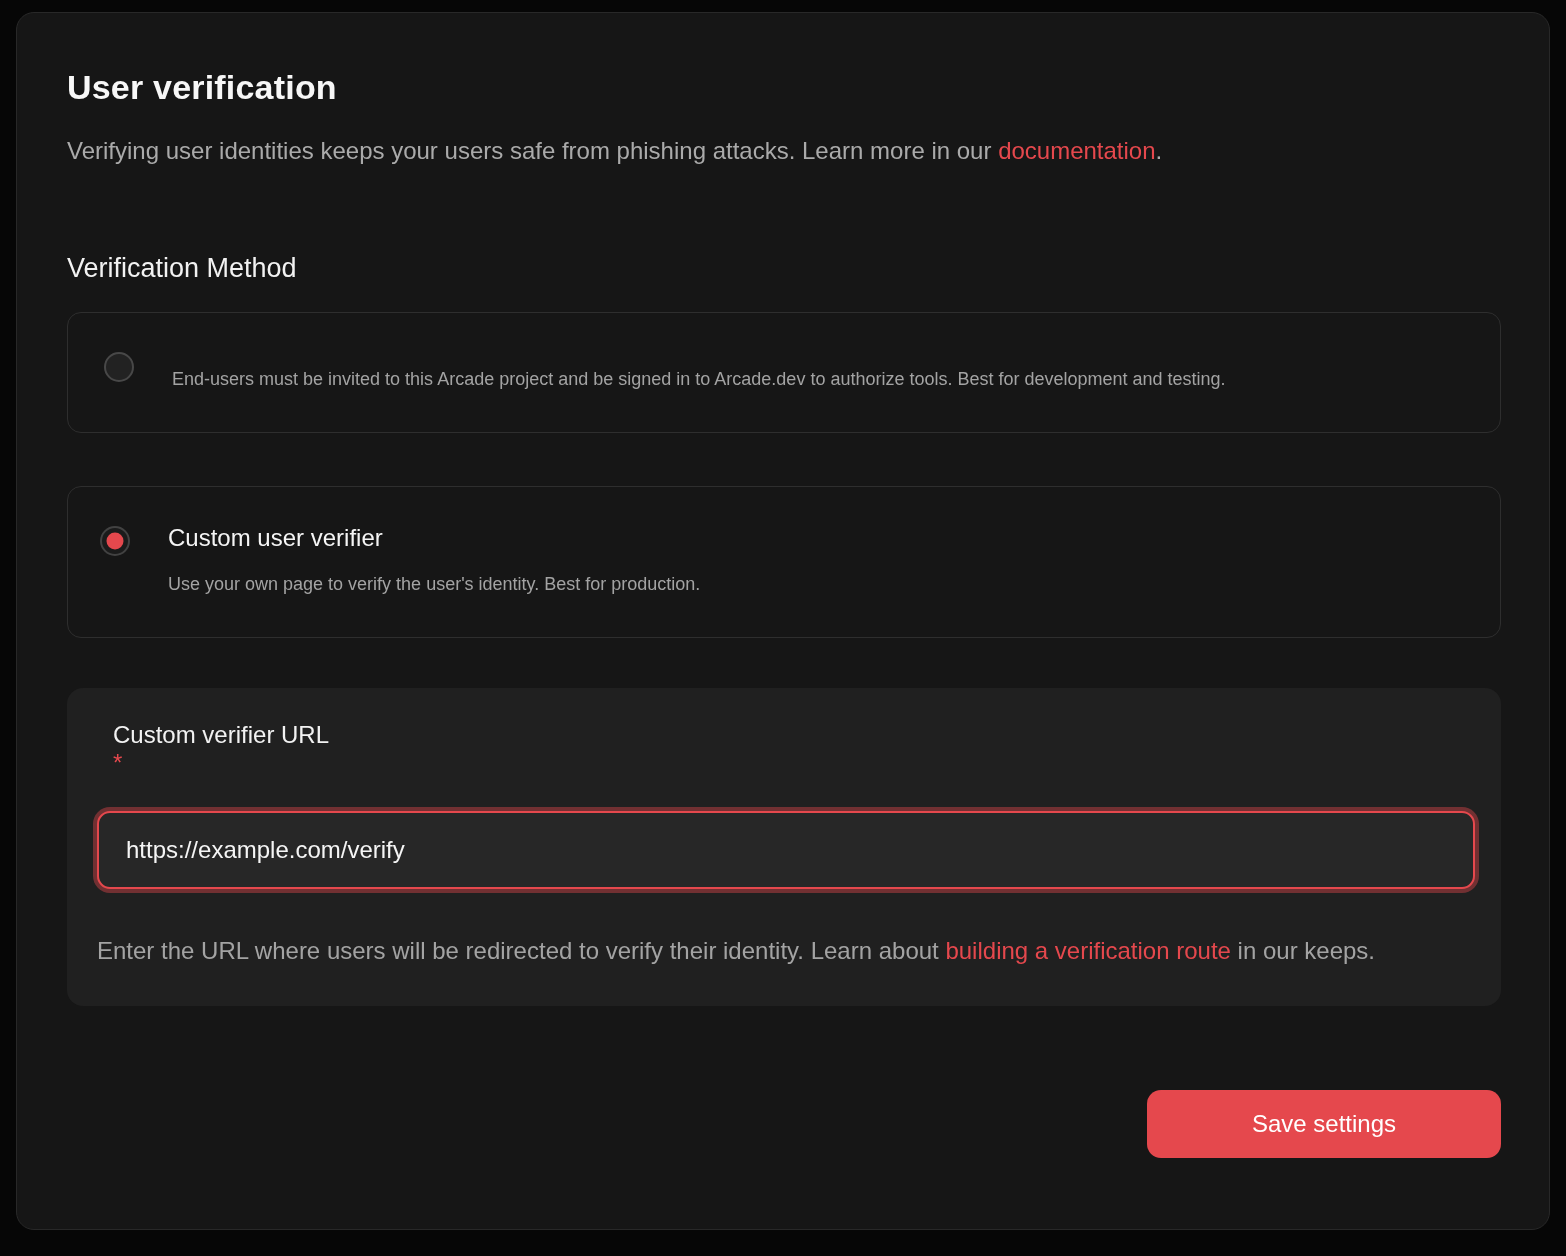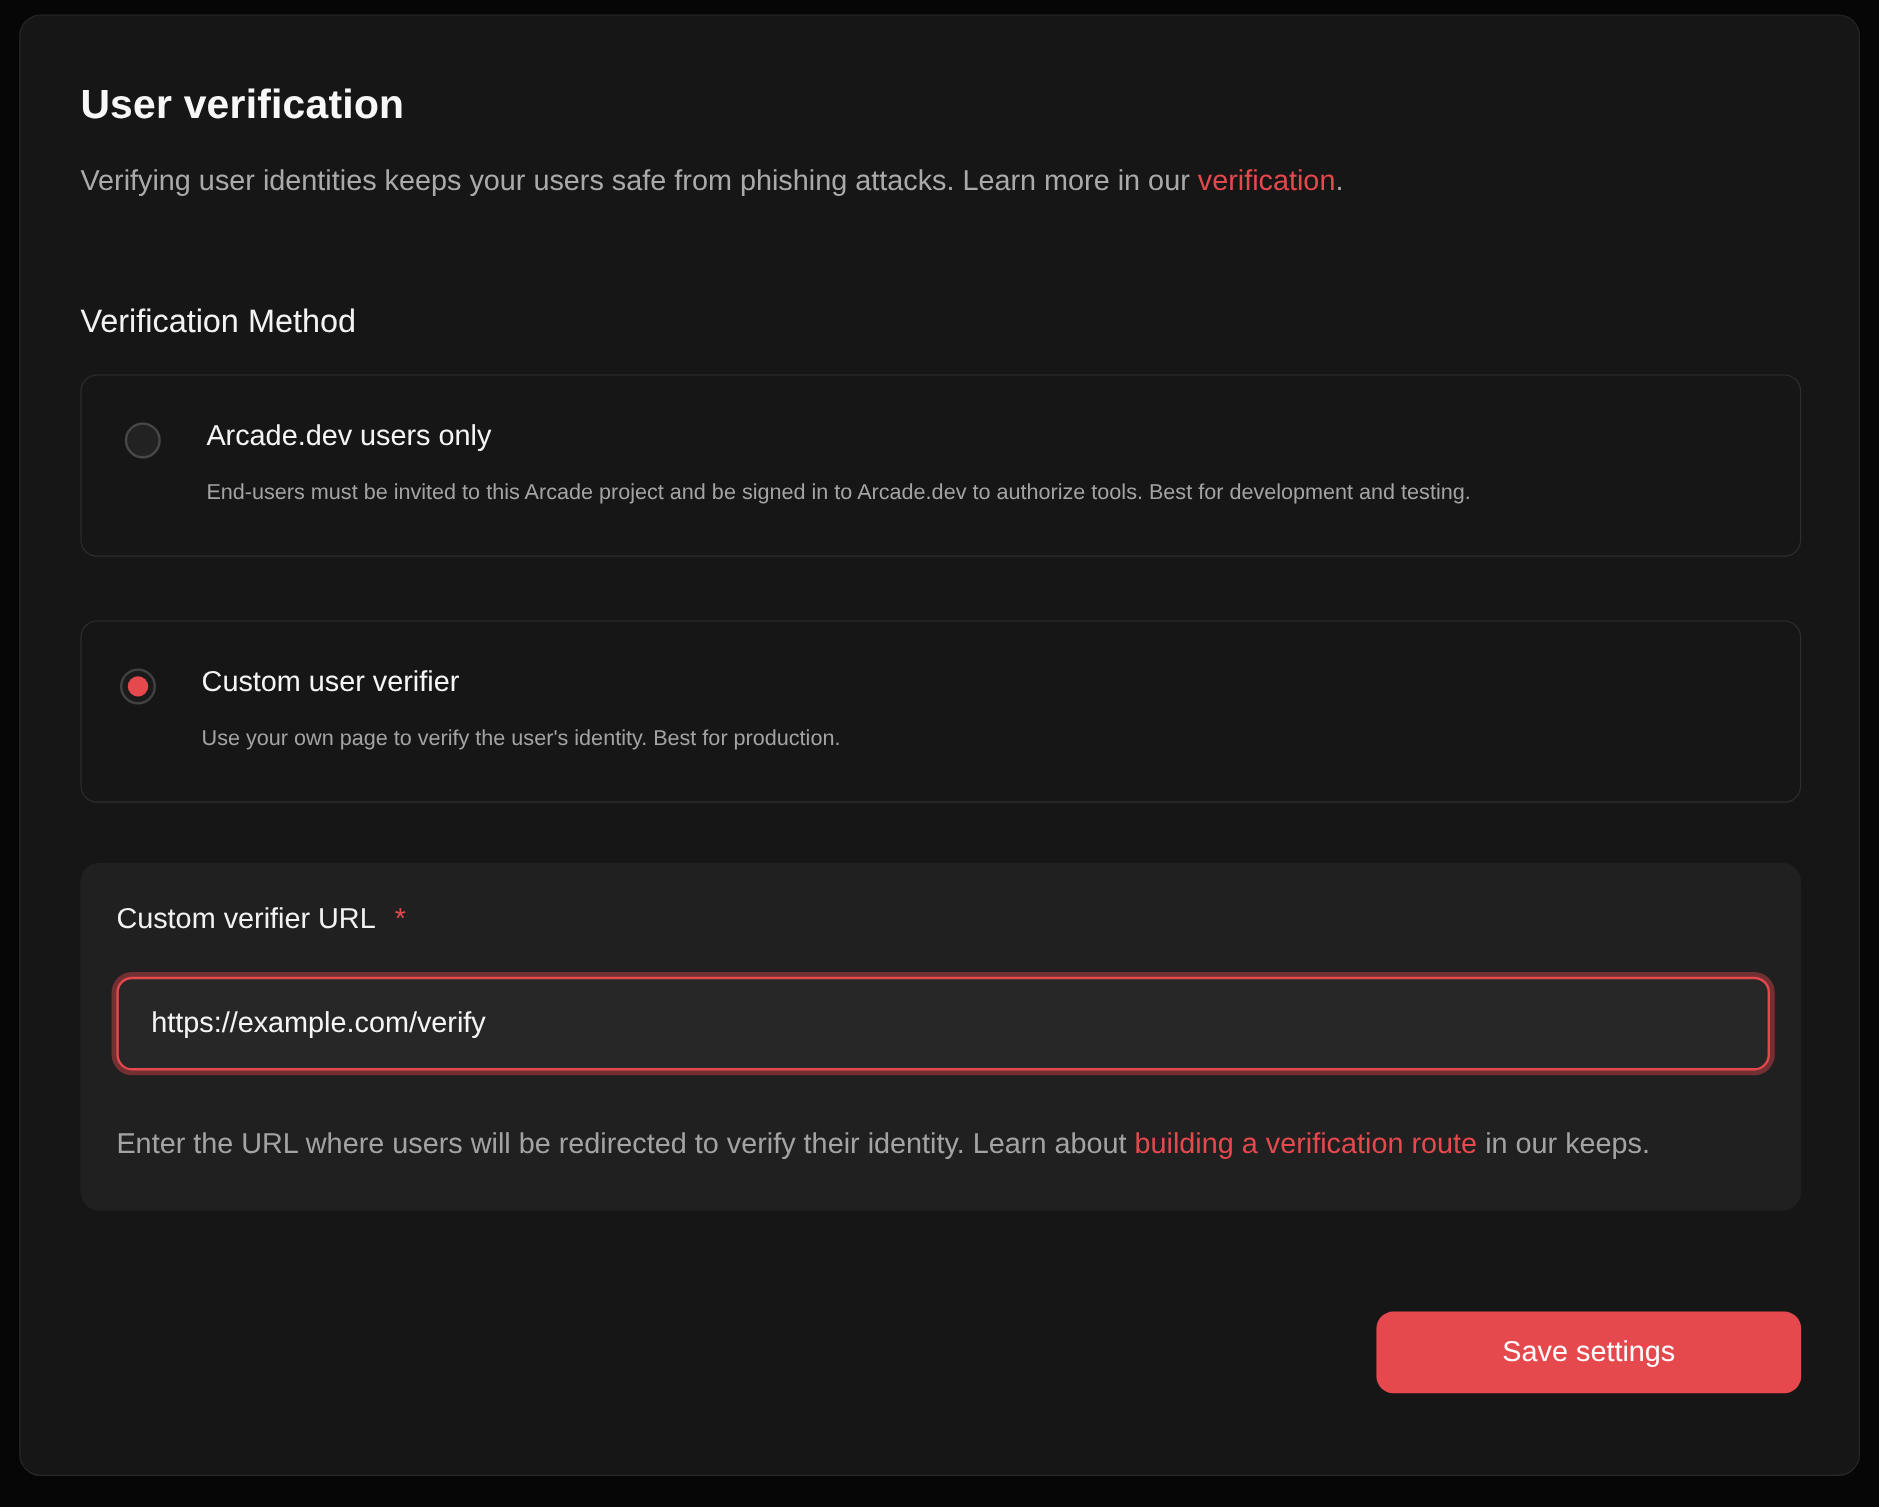--- a/index.html
+++ b/index.html
@@ -86,21 +86,21 @@
     line-height: 40px;
     max-width: 1300px;
   }
   .url-panel {
     margin-top: 50px;
     width: 1434px;
     background: #202020;
     border-radius: 16px;
     padding: 33px 30px 35px 30px;
   }
-  .field-label-row { display: flex; align-items: baseline; }
+  .field-label-row { display: flex; align-items: baseline; flex-direction: column; }
   .field-label {
     color: #f2f2f2;
     font-size: 24px;
     font-weight: 500;
   }
   .required {
     color: #e5484d;
     font-size: 24px;
     margin-left: 16px;
     font-weight: 500;
@@ -146,28 +146,27 @@
     cursor: pointer;
   }
 </style>
 </head>
 <body>
 
 <div class="card">
 
   <h1 class="page-title">User verification</h1>
 
-  <p class="page-desc"><span>Verifying user identities keeps your users safe from phishing attacks. Learn more in our </span><a class="link">verification</a><span>.</span></p>
+  <p class="page-desc"><span>Verifying user identities keeps your users safe from phishing attacks. Learn more in our </span><a class="link">documentation</a><span>.</span></p>
 
   <h2 class="section-heading">Verification Method</h2>
 
   <div class="option-card">
     <div class="radio"></div>
     <div>
-      <div class="option-label">Arcade.dev users only</div>
       <div class="option-desc">End-users must be invited to this Arcade project and be signed in to Arcade.dev to authorize tools. Best for development and testing.</div>
     </div>
   </div>
 
   <div class="option-card">
     <div class="radio selected"></div>
     <div>
       <div class="option-label">Custom user verifier</div>
       <div class="option-desc">Use your own page to verify the user's identity. Best for production.</div>
     </div>

